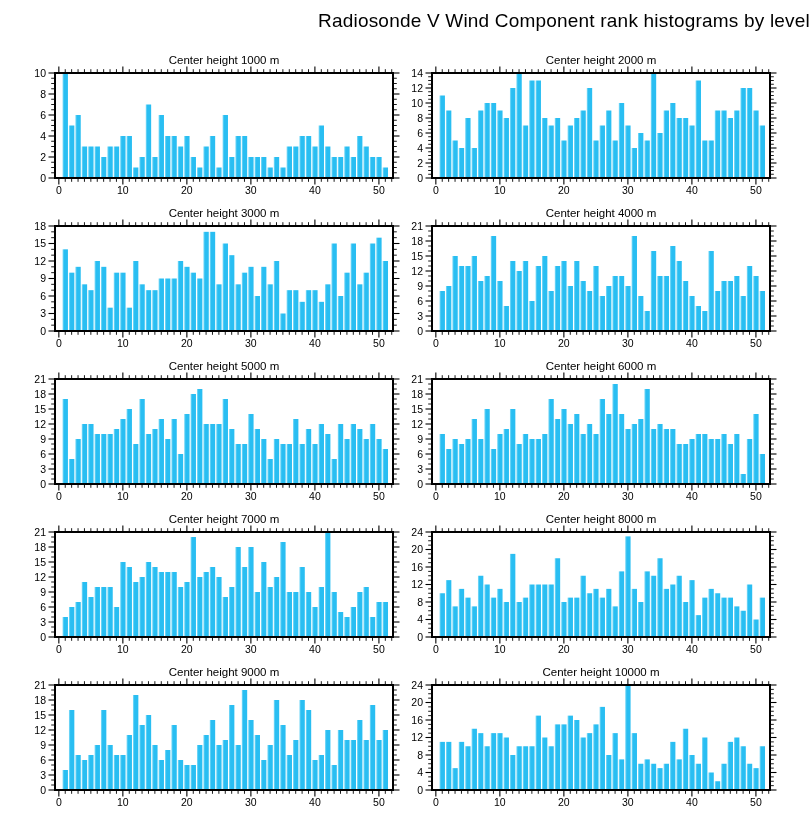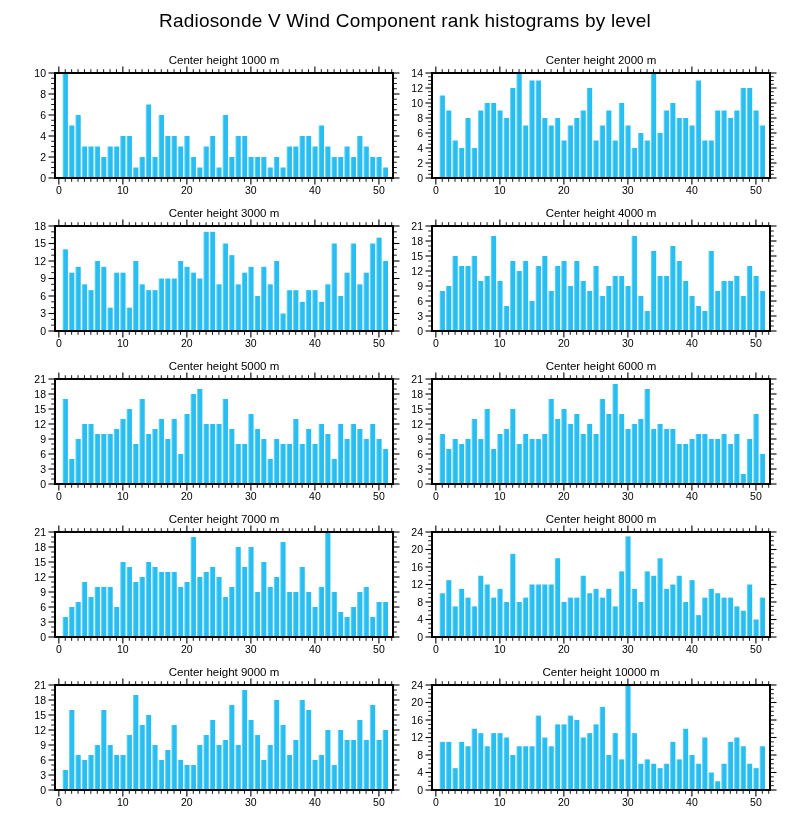--- a/index.html
+++ b/index.html
@@ -13,21 +13,21 @@
     width: 810px;
     height: 824px;
     background: #ffffff;
     overflow: hidden;
   }
   #main-title {
     position: absolute;
     top: 10px;
     left: 0;
     width: 810px;
-    text-align: center;
+    text-align: right;
     font-size: 19px;
     color: #000000;
     letter-spacing: 0.2px;
   }
   .cell {
     position: absolute;
     width: 412px;
     height: 147px;
   }
   svg text {

